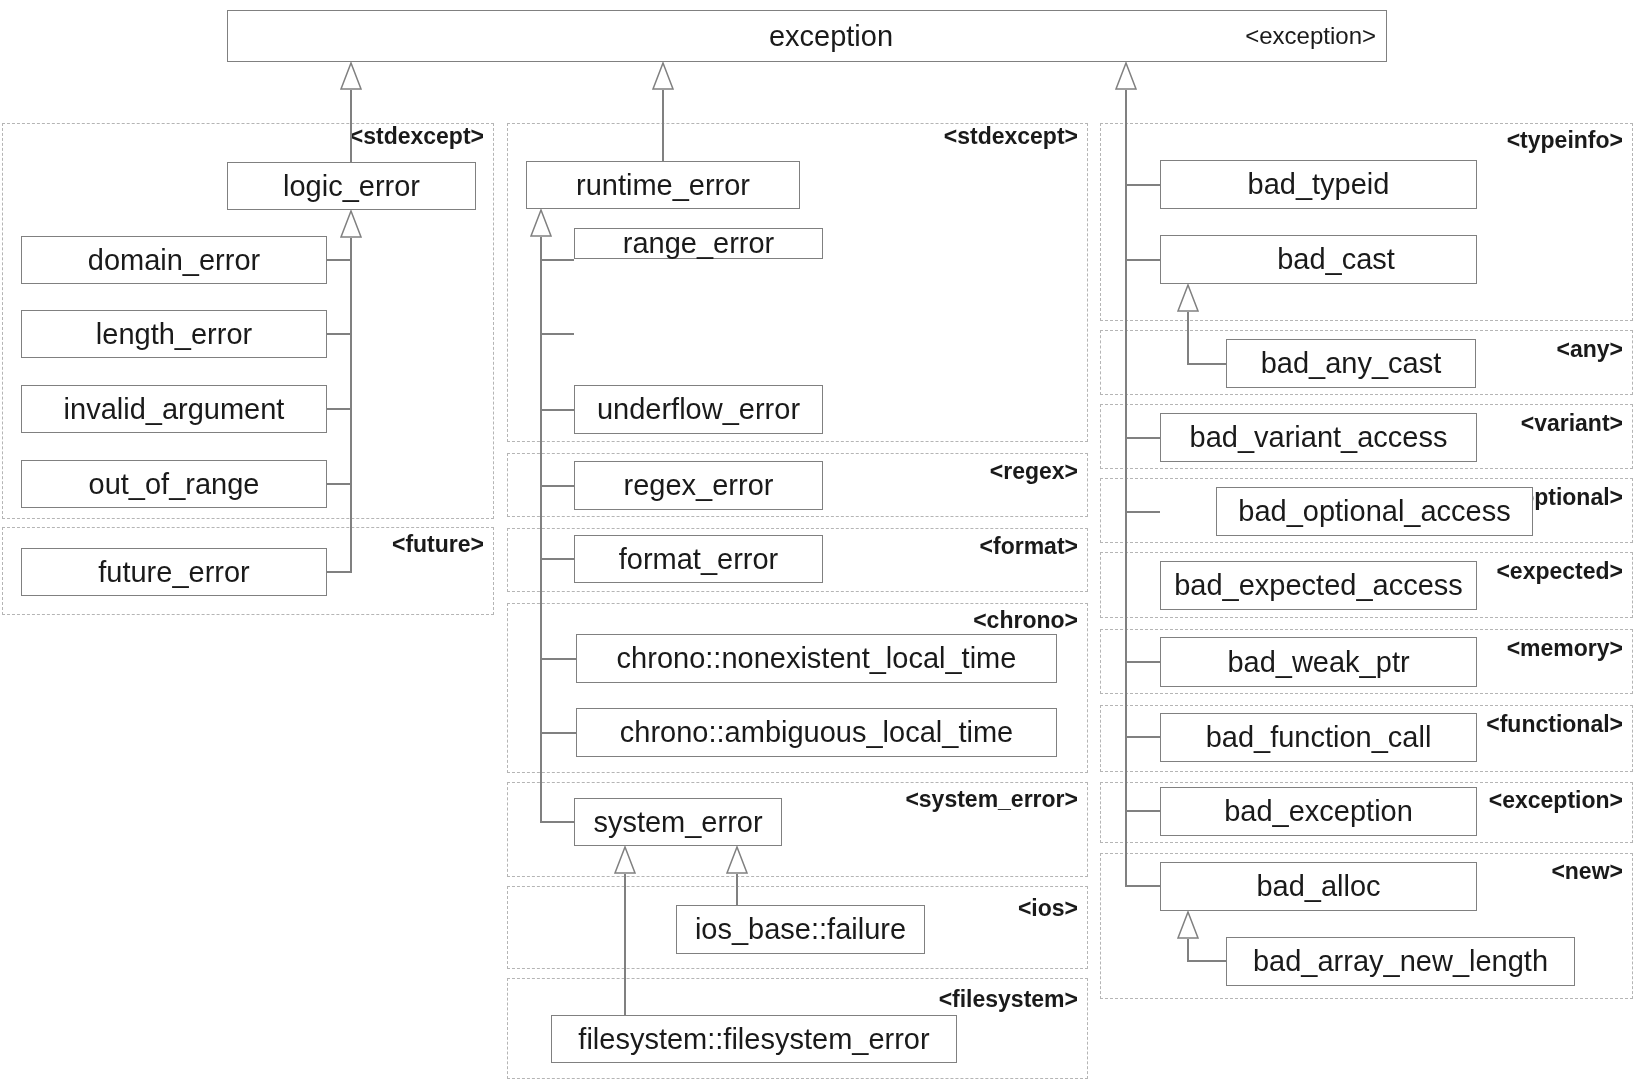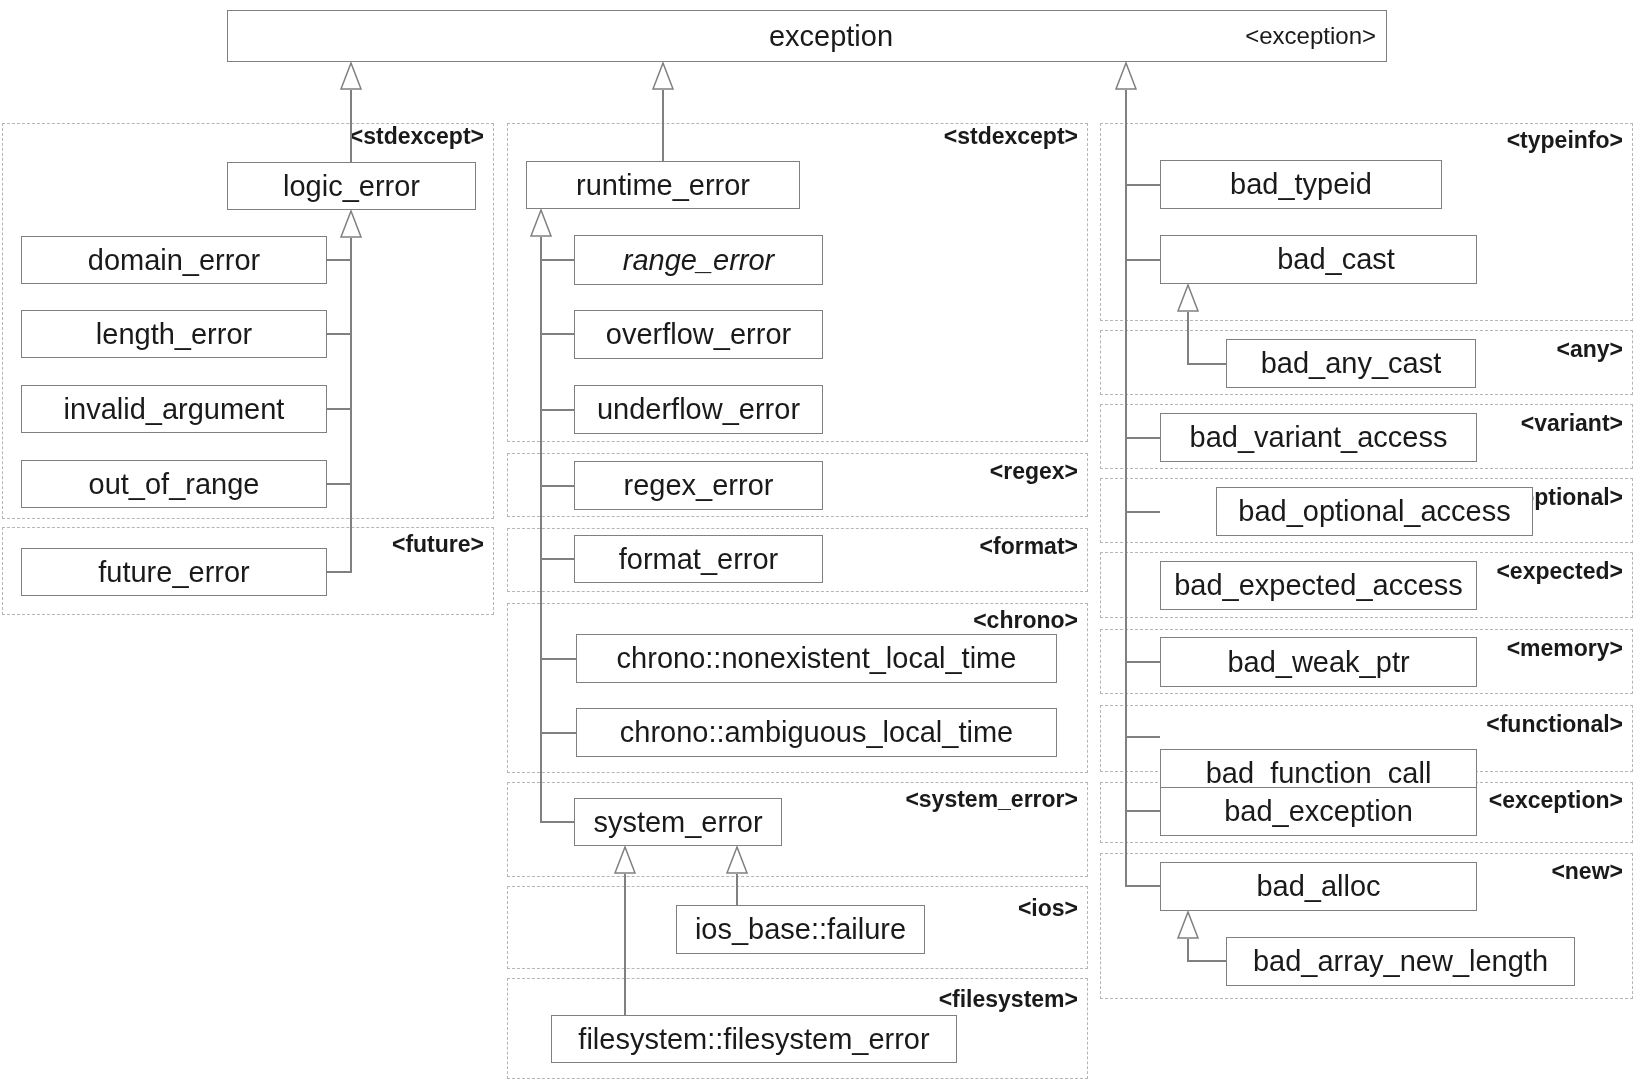--- a/index.html
+++ b/index.html
@@ -127,25 +127,22 @@
   <div class="node" style="left:21px;top:460px;width:306px;height:48px;">
       <span>out_of_range</span>
     </div>
   <div class="node" style="left:21px;top:548px;width:306px;height:48px;">
       <span>future_error</span>
     </div>
 
   <div class="node" style="left:526px;top:161px;width:274px;height:48px;">
       <span>runtime_error</span>
     </div>
-  <div class="node" style="left:574px;top:235px;width:249px;height:50px;font-style:italic;">
+  <div class="node" style="left:574px;top:228px;width:249px;height:31px;">
       <span>range_error</span>
-    </div>
-  <div class="node" style="left:574px;top:310px;width:249px;height:49px;">
-      <span>overflow_error</span>
     </div>
   <div class="node" style="left:574px;top:385px;width:249px;height:49px;">
       <span>underflow_error</span>
     </div>
   <div class="node" style="left:574px;top:461px;width:249px;height:49px;">
       <span>regex_error</span>
     </div>
   <div class="node" style="left:574px;top:535px;width:249px;height:48px;">
       <span>format_error</span>
     </div>
@@ -158,42 +155,42 @@
   <div class="node" style="left:574px;top:798px;width:208px;height:48px;">
       <span>system_error</span>
     </div>
   <div class="node" style="left:676px;top:905px;width:249px;height:49px;">
       <span>ios_base::failure</span>
     </div>
   <div class="node" style="left:551px;top:1015px;width:406px;height:48px;">
       <span>filesystem::filesystem_error</span>
     </div>
 
-  <div class="node" style="left:1160px;top:160px;width:282px;height:49px;">
+  <div class="node" style="left:1160px;top:160px;width:317px;height:49px;">
       <span>bad_typeid</span>
     </div>
   <div class="node" style="left:1160px;top:235px;width:317px;height:49px;padding-left:35px;">
       <span>bad_cast</span>
     </div>
   <div class="node" style="left:1226px;top:339px;width:250px;height:49px;">
       <span>bad_any_cast</span>
     </div>
   <div class="node" style="left:1160px;top:413px;width:317px;height:49px;">
       <span>bad_variant_access</span>
     </div>
   <div class="node" style="left:1216px;top:487px;width:317px;height:49px;">
       <span>bad_optional_access</span>
     </div>
   <div class="node" style="left:1160px;top:561px;width:317px;height:49px;">
       <span>bad_expected_access</span>
     </div>
   <div class="node" style="left:1160px;top:637px;width:317px;height:50px;">
       <span>bad_weak_ptr</span>
     </div>
-  <div class="node" style="left:1160px;top:749px;width:317px;height:49px;">
+  <div class="node" style="left:1160px;top:713px;width:317px;height:49px;">
       <span>bad_function_call</span>
     </div>
   <div class="node" style="left:1160px;top:787px;width:317px;height:49px;">
       <span>bad_exception</span>
     </div>
   <div class="node" style="left:1160px;top:862px;width:317px;height:49px;">
       <span>bad_alloc</span>
     </div>
   <div class="node" style="left:1226px;top:937px;width:349px;height:49px;">
       <span>bad_array_new_length</span>

